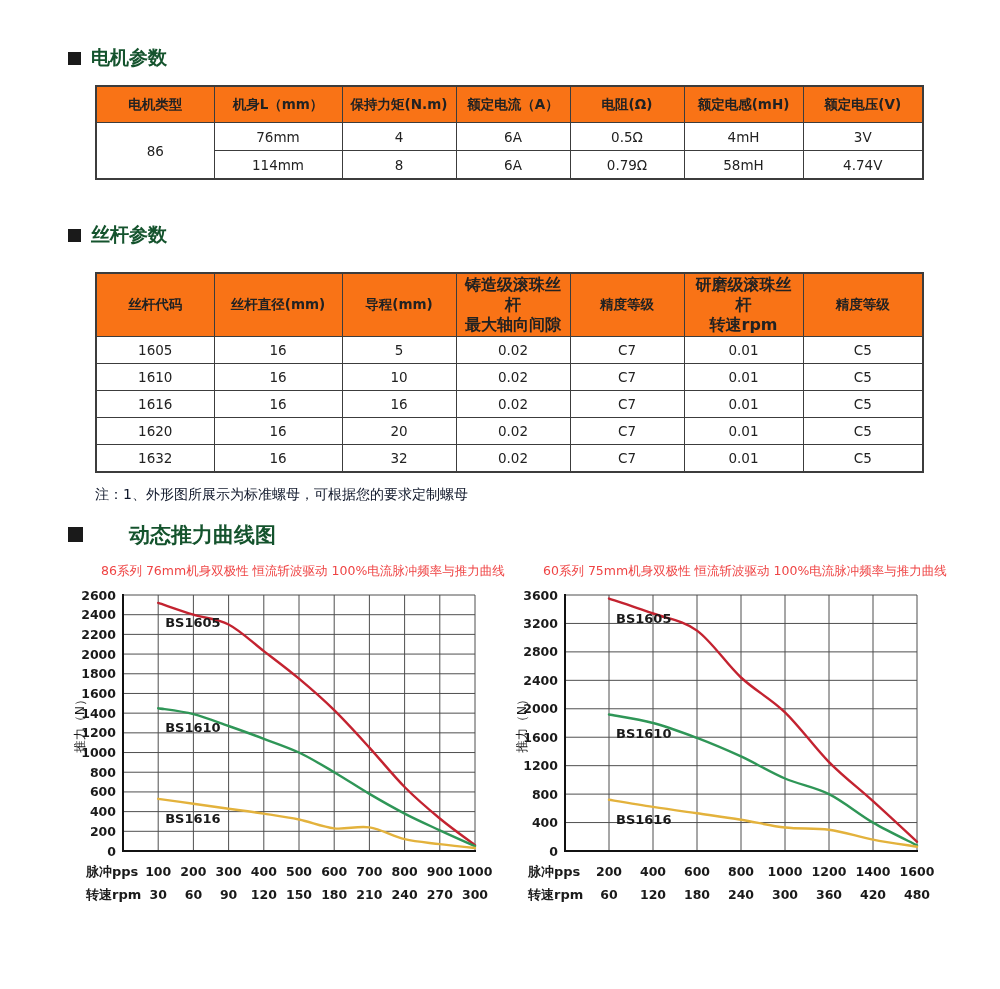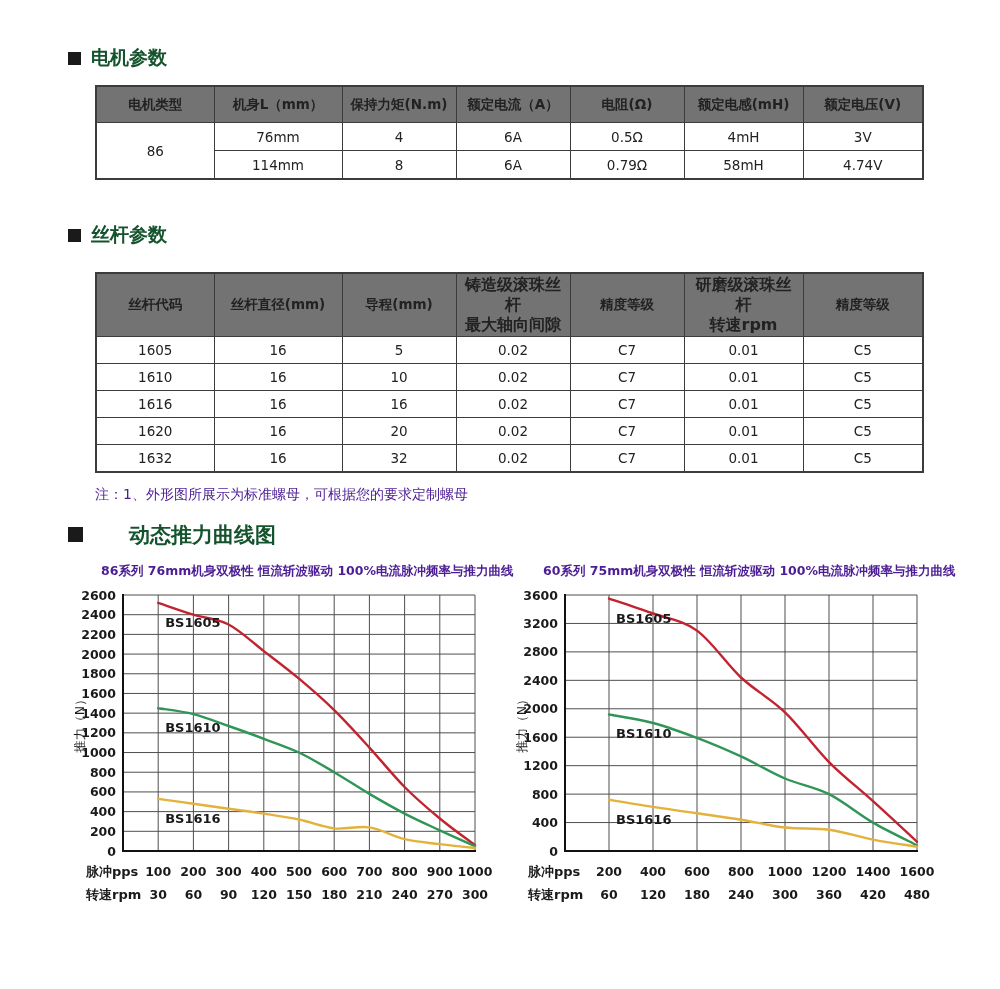--- a/index.html
+++ b/index.html
@@ -19,33 +19,33 @@
   #sec-curves{margin-top:15px;}
   
   table.data-table{
     border-collapse:collapse;table-layout:fixed;width:827px;margin:14px 0 0 95px;
     border:2.5px solid #3c3c3c;
   }
   table.data-table th,table.data-table td{
     border:1.5px solid #3c3c3c;text-align:center;vertical-align:middle;color:#222;
     padding:1px 4px;overflow:hidden;
   }
-  table.data-table th{background:#737373;font-size:13.5px;font-weight:bold;height:33px;}
+  table.data-table th{background:#f97316;font-size:13.5px;font-weight:bold;height:33px;}
   table.data-table td{font-size:13.5px;height:25px;}
   #screw-table{margin-top:24px;}
   #screw-table th{height:39px;}
   #screw-table th.two-line{font-size:16px;line-height:1.25;white-space:pre-line;}
   #screw-table td{height:24px;}
   
-  .notes{margin:11px 0 0 95px;color:#4c1d95;font-size:14px;line-height:1.55;}
+  .notes{margin:11px 0 0 95px;color:#0f172a;font-size:14px;line-height:1.55;}
   .notes .indent{padding-left:34px;}
   
   .charts-row{display:flex;gap:18px;padding-left:73px;margin-top:14px;}
   .chart{width:424px;flex:0 0 auto;}
-  .chart-title{padding-left:28px;text-align:center;font-size:12.5px;font-weight:700;color:#4c1d95;margin-bottom:5px;white-space:nowrap;}
+  .chart-title{padding-left:28px;text-align:center;font-size:12.5px;font-weight:400;color:#ef4444;margin-bottom:5px;white-space:nowrap;}
   .chart svg{display:block;}
 </style>
 </head>
 <body>
 
 <div class="page">
 
   <div class="sec sec-std" id="sec-motor">
     <span class="bullet"></span>
     <span>电机参数</span>

